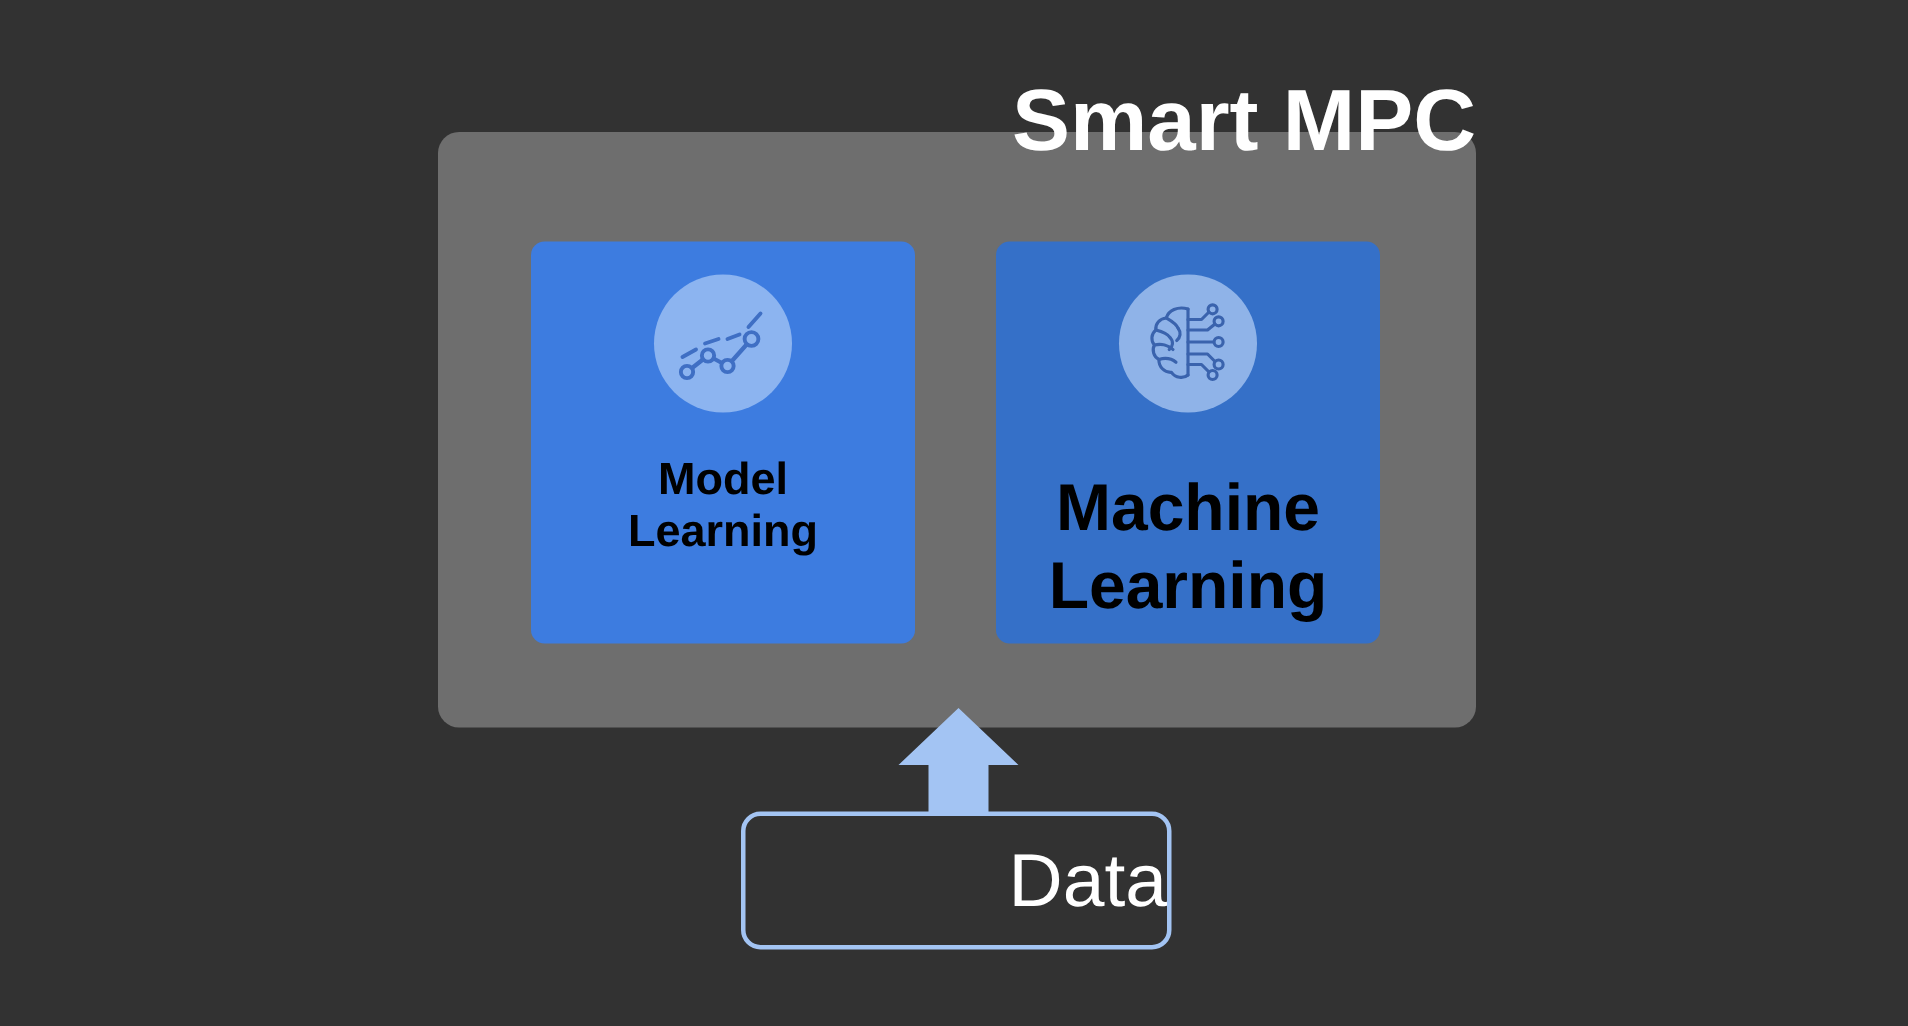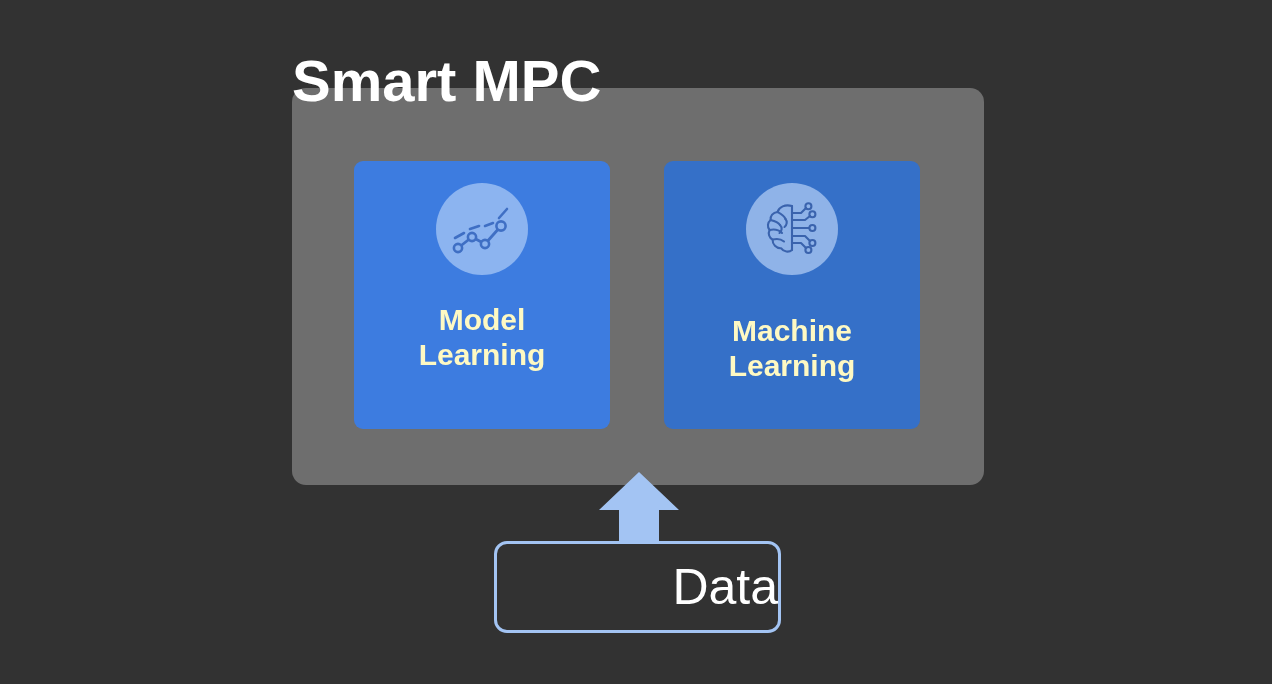--- a/index.html
+++ b/index.html
@@ -20,21 +20,21 @@
     width: 1272px;
     height: 684px;
   }
 
   
   .diagram-title {
     position: absolute;
     left: 292px;
     top: 52px;
     width: 692px;
-    text-align: left;
+    text-align: right;
     color: #ffffff;
     font-size: 58px;
     font-weight: bold;
     line-height: 1.0;
     letter-spacing: 0px;
     z-index: 5;
     white-space: nowrap;
   }
 
   
@@ -82,32 +82,32 @@
     flex: none;
   }
   .card-ml .icon-circle {
     background: #8fb3e8;
   }
   .icon-circle svg {
     display: block;
   }
 
   .card-label {
-    color: #fef9c3;
+    color: #000000;
     text-align: center;
     font-weight: bold;
     line-height: 1.18;
     padding: 0 8px;
   }
   .card-mpc .card-label {
     font-size: 30px;
     margin-top: 27px;
   }
   .card-ml .card-label {
-    font-size: 30px;
+    font-size: 44px;
     margin-top: 38px;
   }
 
   
   .arrow {
     position: absolute;
     left: 597px;
     top: 470px;
     width: 84px;
     height: 76px;

